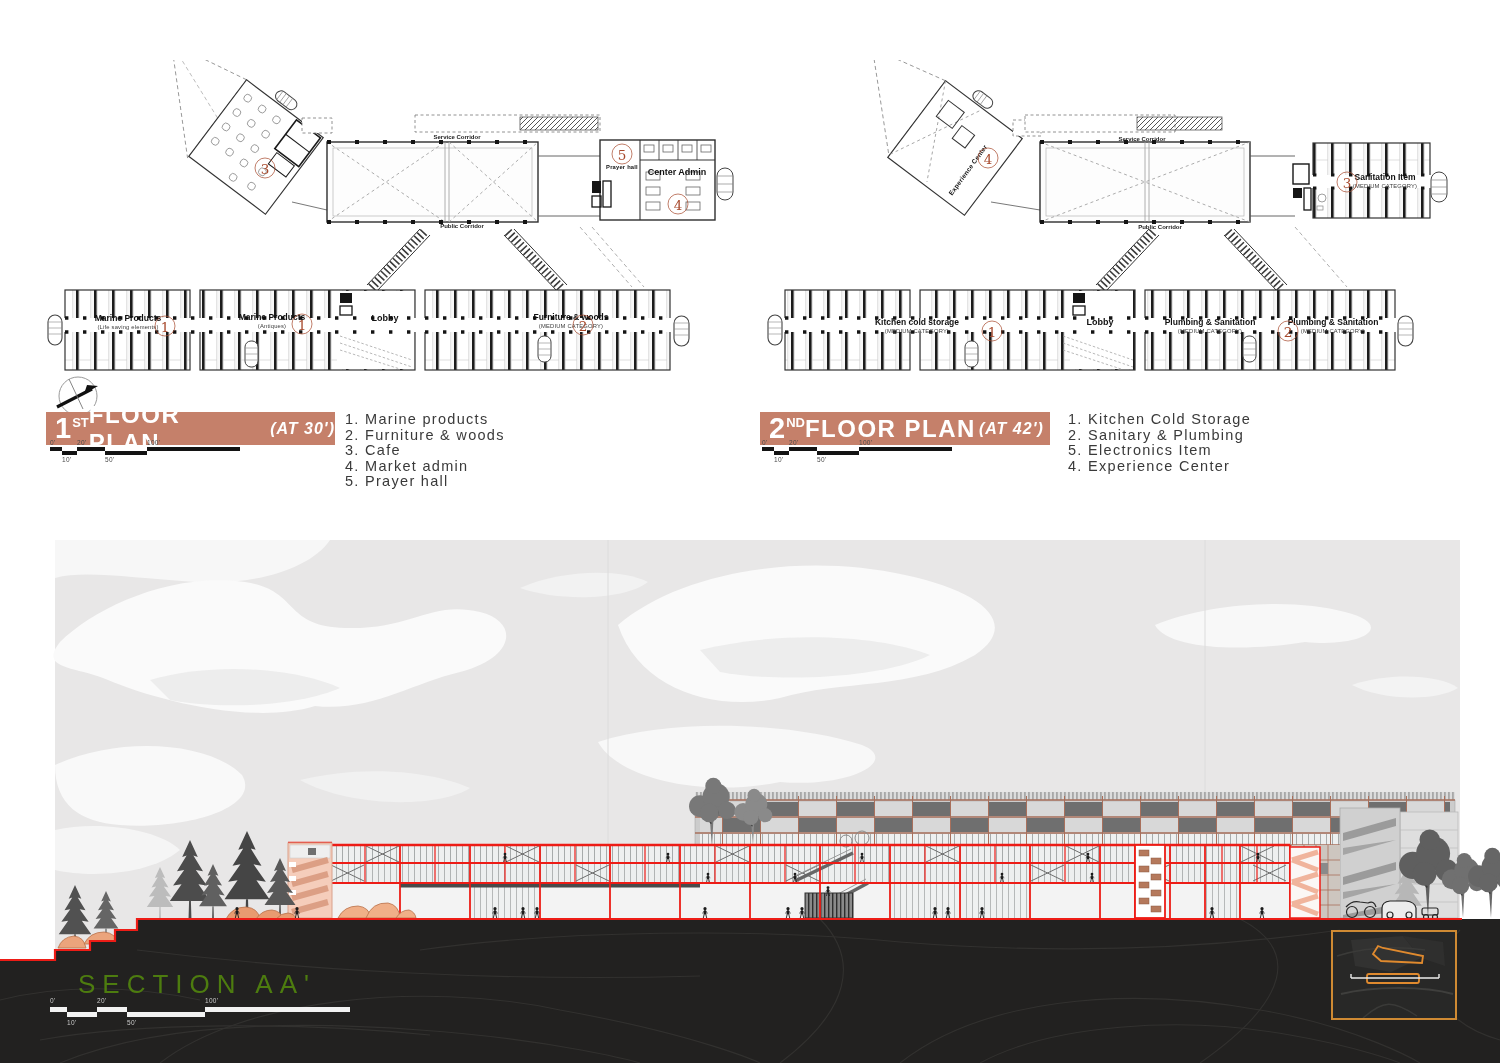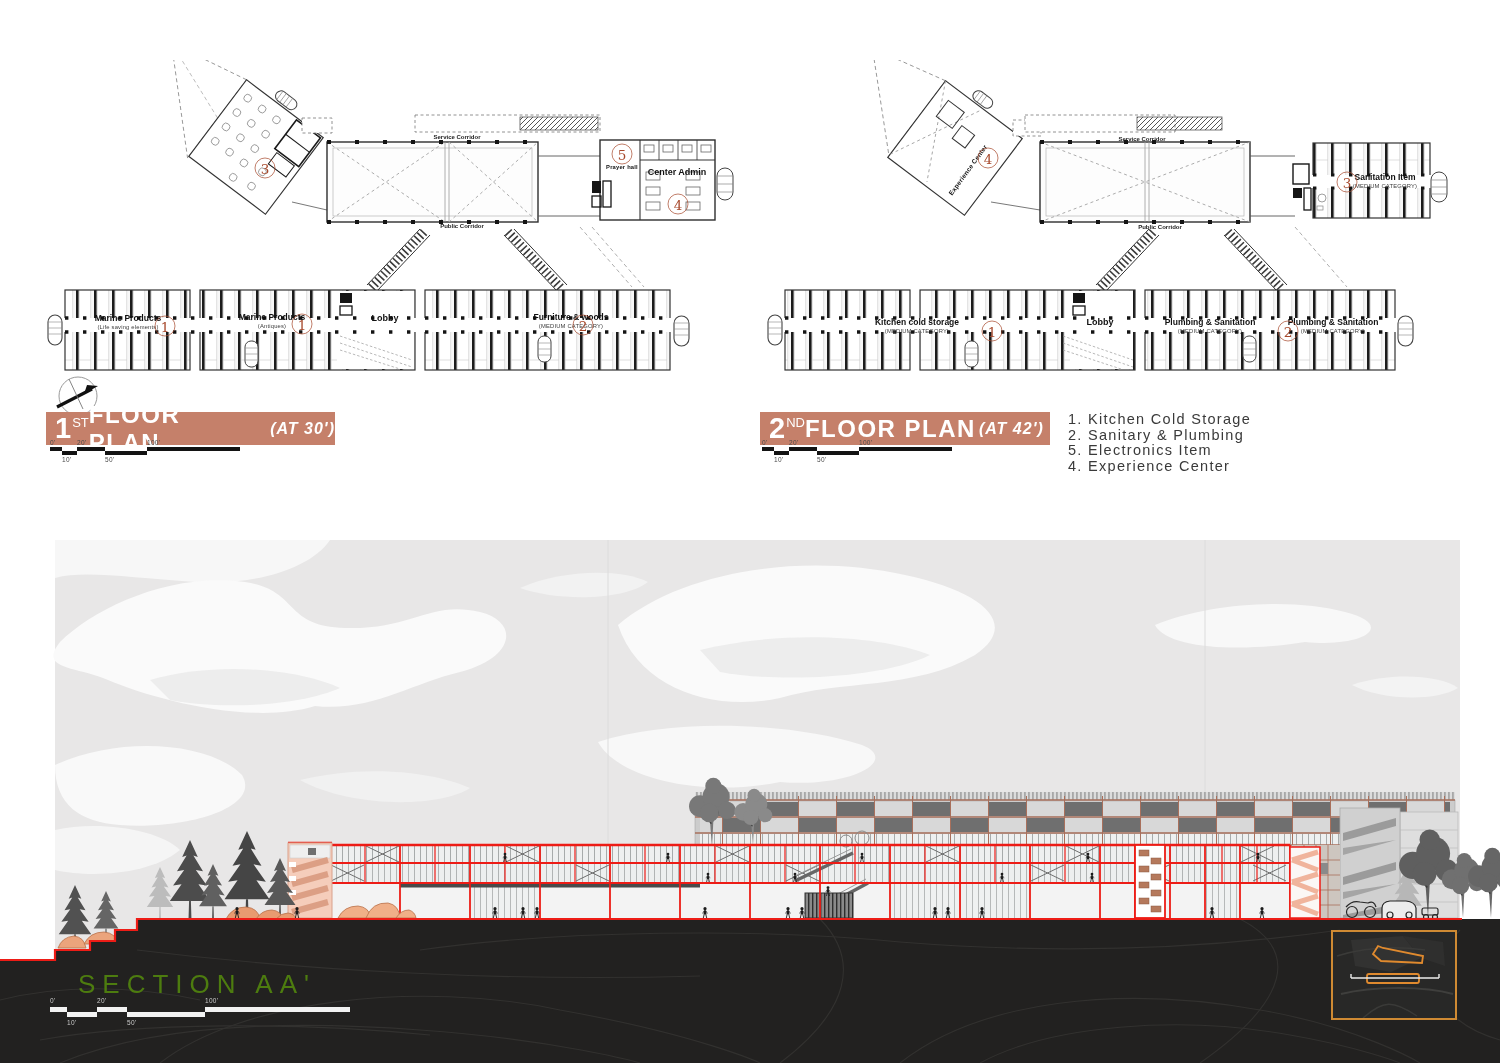--- a/index.html
+++ b/index.html
@@ -16,21 +16,21 @@
          color:#1c1c1c;white-space:nowrap;z-index:5;}
   .pnum{position:absolute;width:19px;height:19px;border:1.4px solid rgba(167,73,44,.7);
         border-radius:50%;color:#A7492C;font-size:13.5px;font-family:"DejaVu Serif",serif;
         display:flex;align-items:center;justify-content:center;
         transform:translate(-50%,-50%);z-index:6;background:transparent;}
   .rot{transform:translate(-50%,-50%) rotate(-54deg);}
   
   .titlebar{position:absolute;height:33px;background:#C5806A;color:#fff;display:flex;
             align-items:center;padding-left:9px;box-sizing:border-box;z-index:8;}
   .tb-num{font-size:29px;font-weight:bold;line-height:1;}
-  .tb-sup{font-size:13px;font-weight:normal;margin-top:-13px;margin-left:1px;}
+  .tb-sup{font-size:13px;font-weight:bold;margin-top:-13px;margin-left:1px;}
   .tb-rest{font-size:24px;font-weight:bold;letter-spacing:1.5px;margin-left:0;}
   .tb-at{font-size:16px;font-style:italic;font-weight:600;margin-left:12px;letter-spacing:1px;white-space:pre;}
   
   .legend{position:absolute;list-style:none;margin:0;padding:0;font-size:14.5px;
           letter-spacing:1.3px;color:#3a3a3a;line-height:15.6px;z-index:8;}
   
   .scalebar{position:absolute;width:200px;height:28px;z-index:8;}
   .scalebar svg{position:absolute;left:0;top:7px;}
   .scalebar svg rect{fill:#131313;}
   .scalebar .st,.scalebar .sb{position:absolute;font-size:6.5px;color:#4a4a4a;letter-spacing:.3px;}
@@ -365,20 +365,27 @@
       <rect x="0" y="0" width="12" height="4"></rect>
         <rect x="27" y="0" width="28" height="4"></rect>
         <rect x="97" y="0" width="93" height="4"></rect>
       <rect x="12" y="4" width="15" height="4"></rect>
         <rect x="55" y="4" width="42" height="4"></rect>
     </svg>
     <span class="sb" style="left:12px">10'</span>
     <span class="sb" style="left:55px">50'</span>
   </div>
 
+  <ul class="legend" style="left:345px;top:412px">
+    <li>1. Marine products</li>
+    <li>2. Furniture &amp; woods</li>
+    <li>3. Cafe</li>
+    <li>4. Market admin</li>
+    <li>5. Prayer hall</li>
+  </ul>
   <ul class="legend" style="left:1068px;top:412px">
     <li>1. Kitchen Cold Storage</li>
     <li>2. Sanitary &amp; Plumbing</li>
     <li>5. Electronics Item</li>
     <li>4. Experience Center</li>
   </ul>
 
   <svg class="secsvg" style="left:0;top:530px" width="1500" height="533" viewBox="0 0 1500 533">
     <defs>
       <pattern id="mull" width="6" height="4" patternUnits="userSpaceOnUse">

